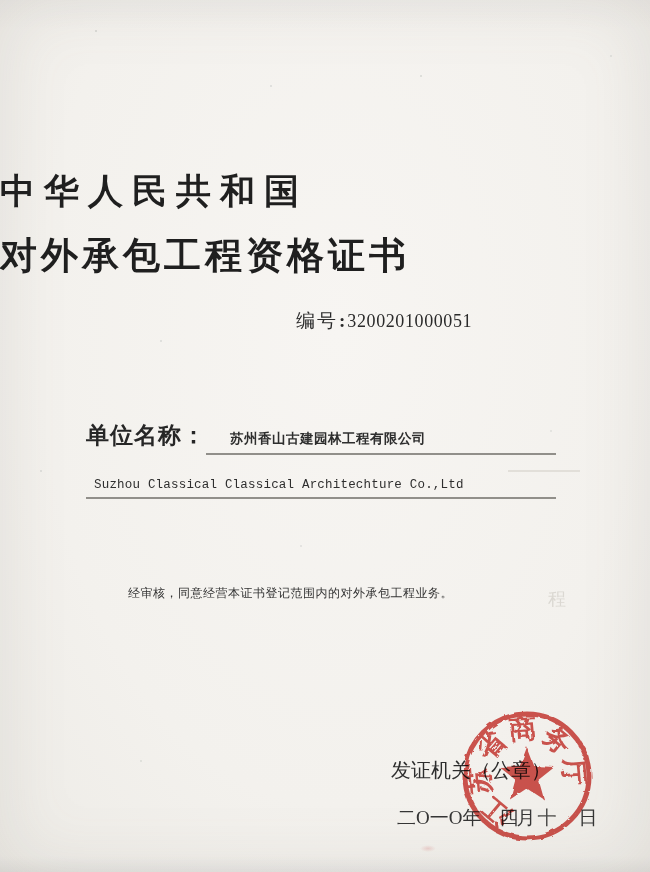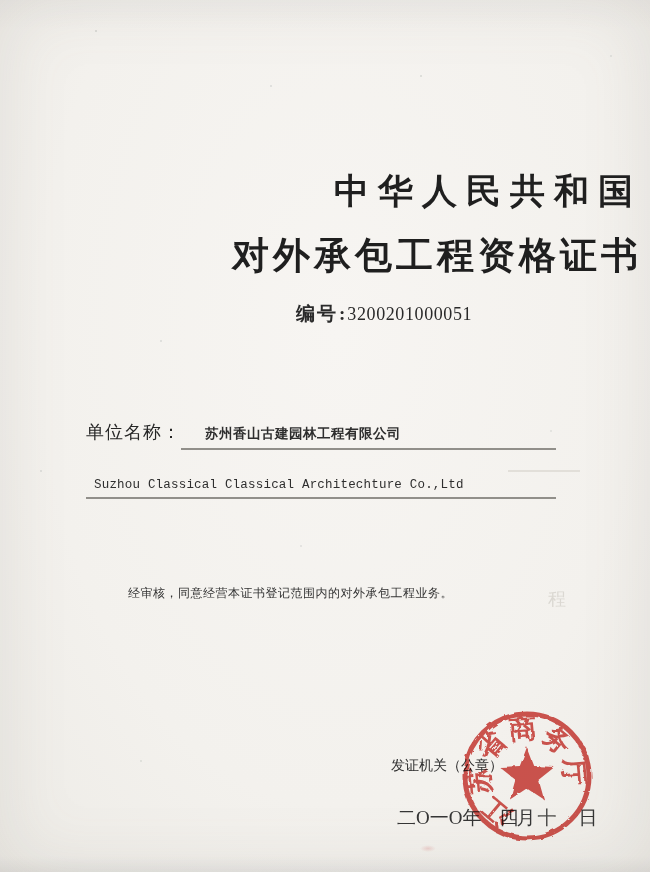--- a/index.html
+++ b/index.html
@@ -14,43 +14,43 @@
     box-shadow: inset 0 0 70px rgba(125,118,105,.13);
     font-family:"Liberation Serif","DejaVu Serif",serif;
     color:#2a2a2a;
   }
   .page::after{
     content:"";position:absolute;left:0;right:0;bottom:0;height:16px;
     background:linear-gradient(to bottom, rgba(90,95,100,0), rgba(90,95,100,.08));
     pointer-events:none;
   }
   .abs{position:absolute;}
-  .title-block{left:8px;top:0;width:634px;text-align:right;}
+  .title-block{left:0;top:0;width:634px;text-align:left;}
   .title-line1{
     top:168px;font-size:35px;font-weight:bold;letter-spacing:9px;
     color:#1f1f1f;white-space:nowrap;
   }
   .title-line2{
     top:231px;font-size:37px;font-weight:bold;letter-spacing:4px;
     color:#1f1f1f;white-space:nowrap;
   }
   .serial{
     left:296px;top:301px;font-size:19px;white-space:nowrap;
     display:flex;align-items:baseline;
   }
-  .serial .s-label{font-weight:bold;letter-spacing:2px;}
+  .serial .s-label{font-weight:normal;letter-spacing:2px;margin-top:7px;}
   .serial .s-sep{font-weight:bold;margin:0 2px 0 1px;}
   .serial .s-num{font-size:18px;letter-spacing:0.6px;}
   .field-row{
     left:86px;width:470px;display:flex;align-items:baseline;
   }
   .row-company{top:420px;}
   .row-english{top:474px;}
   .field-label{
-    flex:none;font-size:18px;font-weight:normal;letter-spacing:1px;color:#262626;
+    flex:none;font-size:23px;font-weight:bold;letter-spacing:1px;color:#262626;
   }
   .field-value-wrap{
     flex:1;border-bottom:2px solid #918f8a;padding:0 0 5px 8px;min-height:18px;
   }
   .value-cn{
     font-family:"Liberation Sans","DejaVu Sans",sans-serif;
     font-weight:bold;font-size:13.5px;letter-spacing:0.5px;color:#2e2e2e;
     white-space:nowrap;
     margin-left:16px;
   }
@@ -63,21 +63,21 @@
   }
   .body-par{
     left:83px;top:558px;width:464px;
     font-size:12px;line-height:40px;letter-spacing:0.5px;
     text-indent:30px;text-align:justify;color:#333;margin:15px;
   }
   .ghost-char{
     left:548px;top:587px;font-size:18px;color:#dbd8d2;letter-spacing:0;
   }
   .issuer{
-    left:391px;top:757px;font-size:14px;color:#2d2d2d;white-space:nowrap;
+    left:391px;top:757px;font-size:20px;color:#2d2d2d;white-space:nowrap;
   }
   .date-line{
     left:362px;top:805px;font-size:19px;color:#353535;white-space:nowrap;
     display:flex;align-items:baseline;margin-left:35px;
   }
   .d-month{margin-left:18px;letter-spacing:-2px;}
   .d-day{margin-left:4px;color:#4a4a48;}
   .d-unit{margin-left:22px;}
   .seal{
     left:447px;top:696px;width:160px;height:160px;

